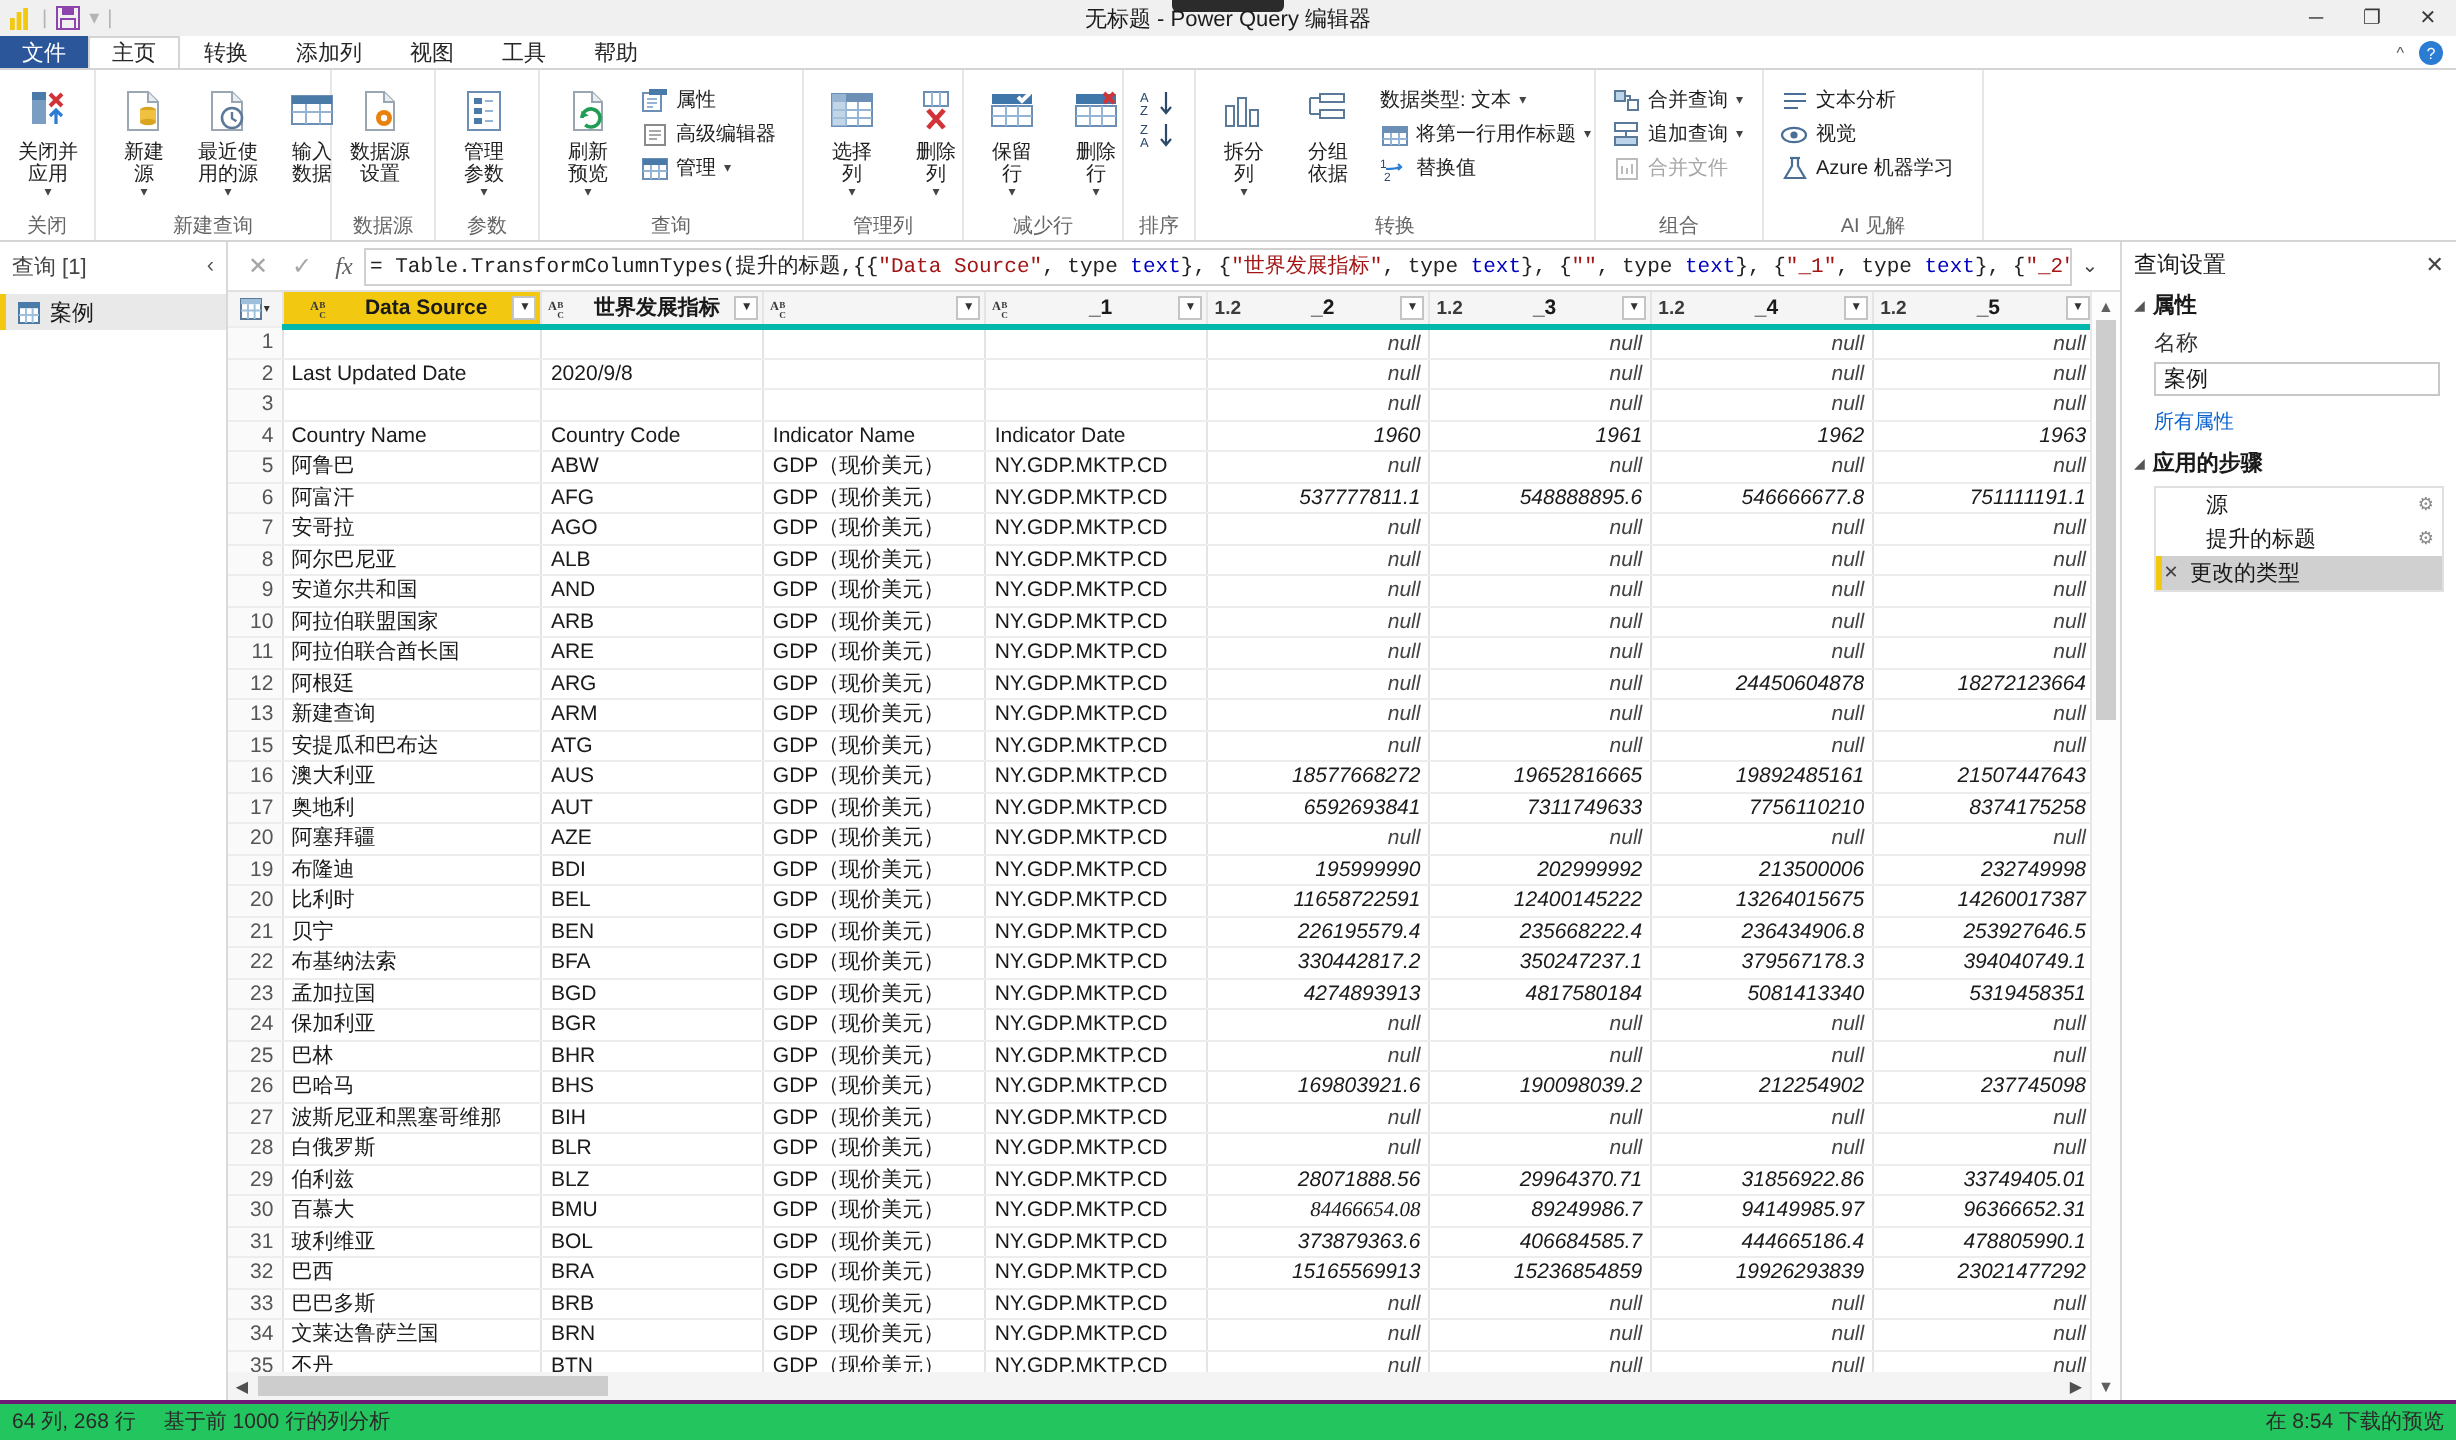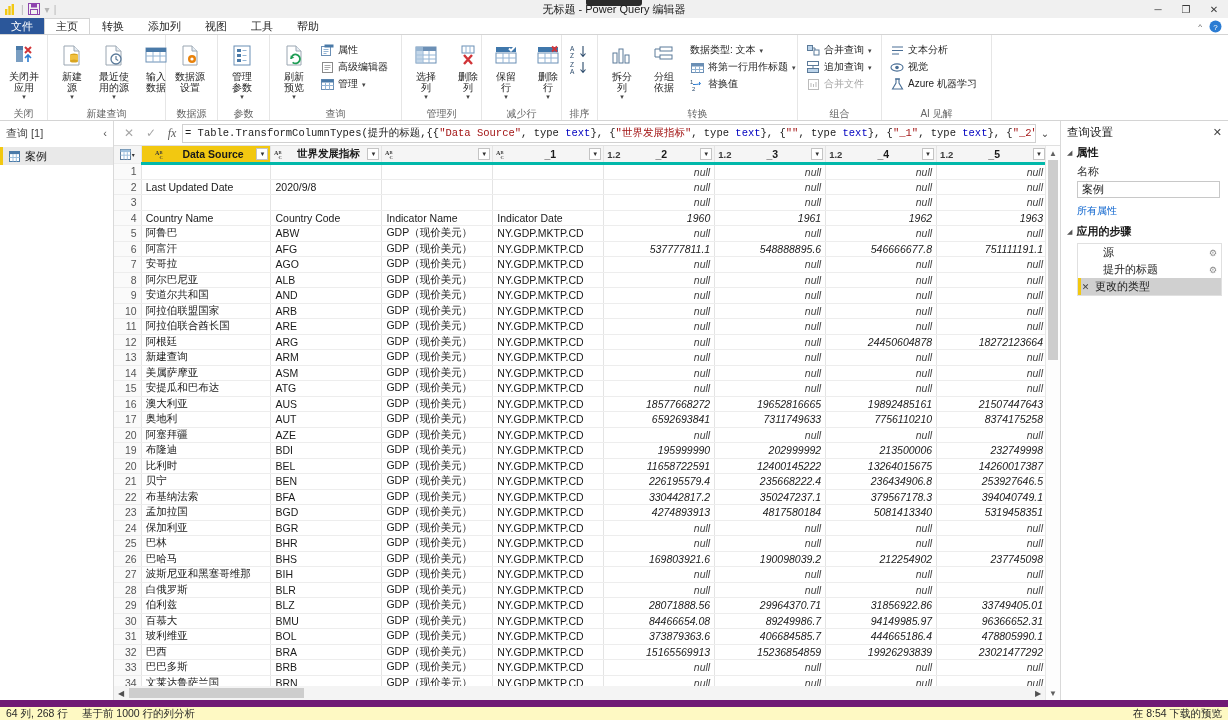--- a/index.html
+++ b/index.html
@@ -170,22 +170,22 @@
   }
   .step.active { background:#d0d0d0; }
   .step-x { width:11px; text-align:center; font-size:9px; color:#444; }
   .step-label { flex:1; padding-left:8px; }
   .step.active .step-label { padding-left:0; }
   .step-gear { font-size:9px; color:#8a8a8a; }
   .step-bar { width:3px; background:#f2c811; height:17px; position:absolute; left:0; }
 
   
   .statusbar {
-    position:absolute; left:0; right:0; bottom:0; height:20px; background:#fef9c3;
-    border-top:7px solid #701a75; display:flex; align-items:center; justify-content:space-between;
+    position:absolute; left:0; right:0; bottom:0; height:20px; background:#22c55e;
+    border-top:2px solid #701a75; display:flex; align-items:center; justify-content:space-between;
     padding:0 6px; font-size:10.5px; color:#2a2a2a;
   }
   .sb-left { display:flex; gap:14px; }
 
   
   svg { display:block; }
 </style>
 </head>
 <body>
 
@@ -926,32 +926,20 @@
                 <td style="width: 106px;">ARM</td>
                 <td style="width: 106px;">GDP（现价美元）</td>
                 <td style="width: 106px;">NY.GDP.MKTP.CD</td>
                 <td class="nullv" style="width: 106px;">null</td>
                 <td class="nullv" style="width: 106px;">null</td>
                 <td class="nullv" style="width: 106px;">null</td>
                 <td class="nullv" style="width: 106px;">null</td>
                 <td class="num" style="width: 106px;"></td>
               </tr>
               <tr class="grow">
-                <td class="rownum">14</td>
-                <td style="width: 124px;">美属萨摩亚</td>
-                <td style="width: 106px;">ASM</td>
-                <td style="width: 106px;">GDP（现价美元）</td>
-                <td style="width: 106px;">NY.GDP.MKTP.CD</td>
-                <td class="nullv" style="width: 106px;">null</td>
-                <td class="nullv" style="width: 106px;">null</td>
-                <td class="nullv" style="width: 106px;">null</td>
-                <td class="nullv" style="width: 106px;">null</td>
-                <td class="num" style="width: 106px;"></td>
-              </tr>
-              <tr class="grow">
                 <td class="rownum">15</td>
                 <td style="width: 124px;">安提瓜和巴布达</td>
                 <td style="width: 106px;">ATG</td>
                 <td style="width: 106px;">GDP（现价美元）</td>
                 <td style="width: 106px;">NY.GDP.MKTP.CD</td>
                 <td class="nullv" style="width: 106px;">null</td>
                 <td class="nullv" style="width: 106px;">null</td>
                 <td class="nullv" style="width: 106px;">null</td>
                 <td class="nullv" style="width: 106px;">null</td>
                 <td class="num" style="width: 106px;"></td>
@@ -1123,21 +1111,21 @@
                 <td class="num" style="width: 106px;">31856922.86</td>
                 <td class="num" style="width: 106px;">33749405.01</td>
                 <td class="num" style="width: 106px;"></td>
               </tr>
               <tr class="grow">
                 <td class="rownum">30</td>
                 <td style="width: 124px;">百慕大</td>
                 <td style="width: 106px;">BMU</td>
                 <td style="width: 106px;">GDP（现价美元）</td>
                 <td style="width: 106px;">NY.GDP.MKTP.CD</td>
-                <td class="num" style="width: 106px;">84466654.08</td>
+                <td class="num" style="width: 106px; font-family: Liberation Serif, serif;">84466654.08</td>
                 <td class="num" style="width: 106px;">89249986.7</td>
                 <td class="num" style="width: 106px;">94149985.97</td>
                 <td class="num" style="width: 106px;">96366652.31</td>
                 <td class="num" style="width: 106px;"></td>
               </tr>
               <tr class="grow">
                 <td class="rownum">31</td>
                 <td style="width: 124px;">玻利维亚</td>
                 <td style="width: 106px;">BOL</td>
                 <td style="width: 106px;">GDP（现价美元）</td>

